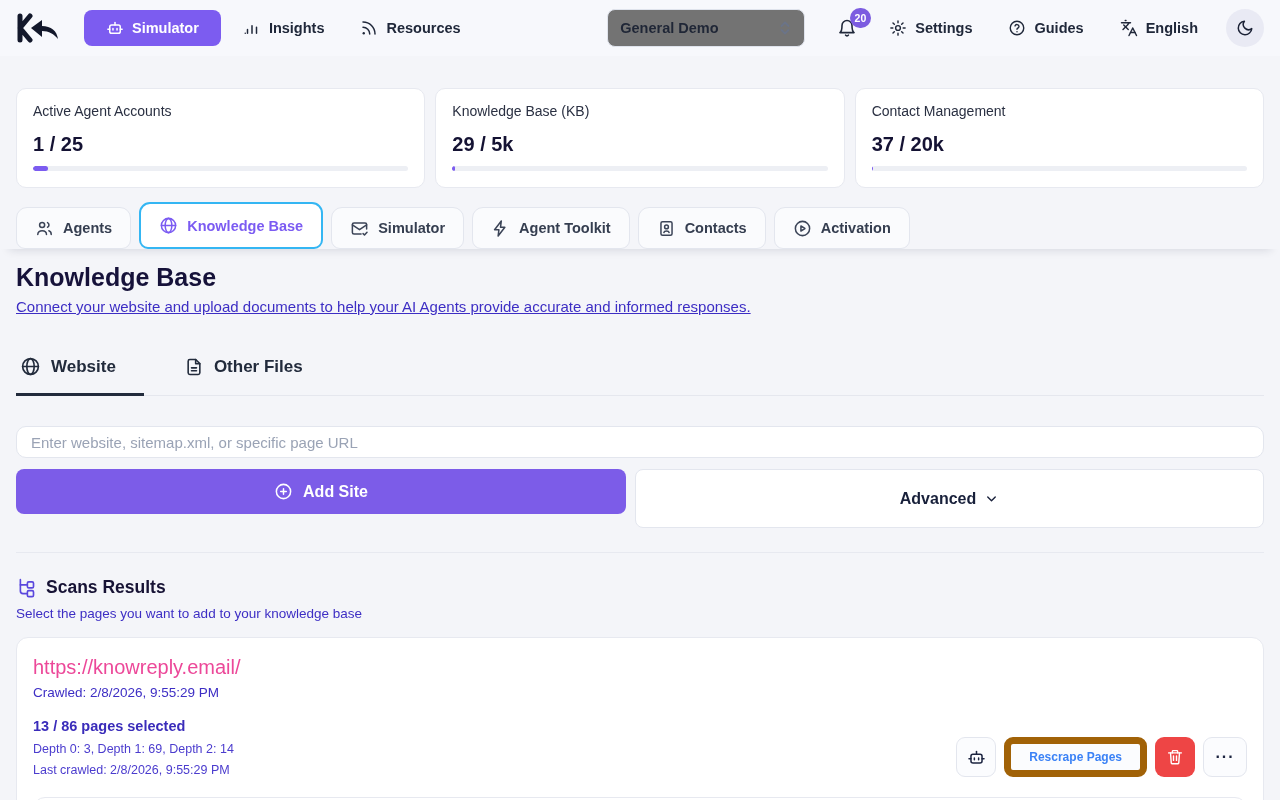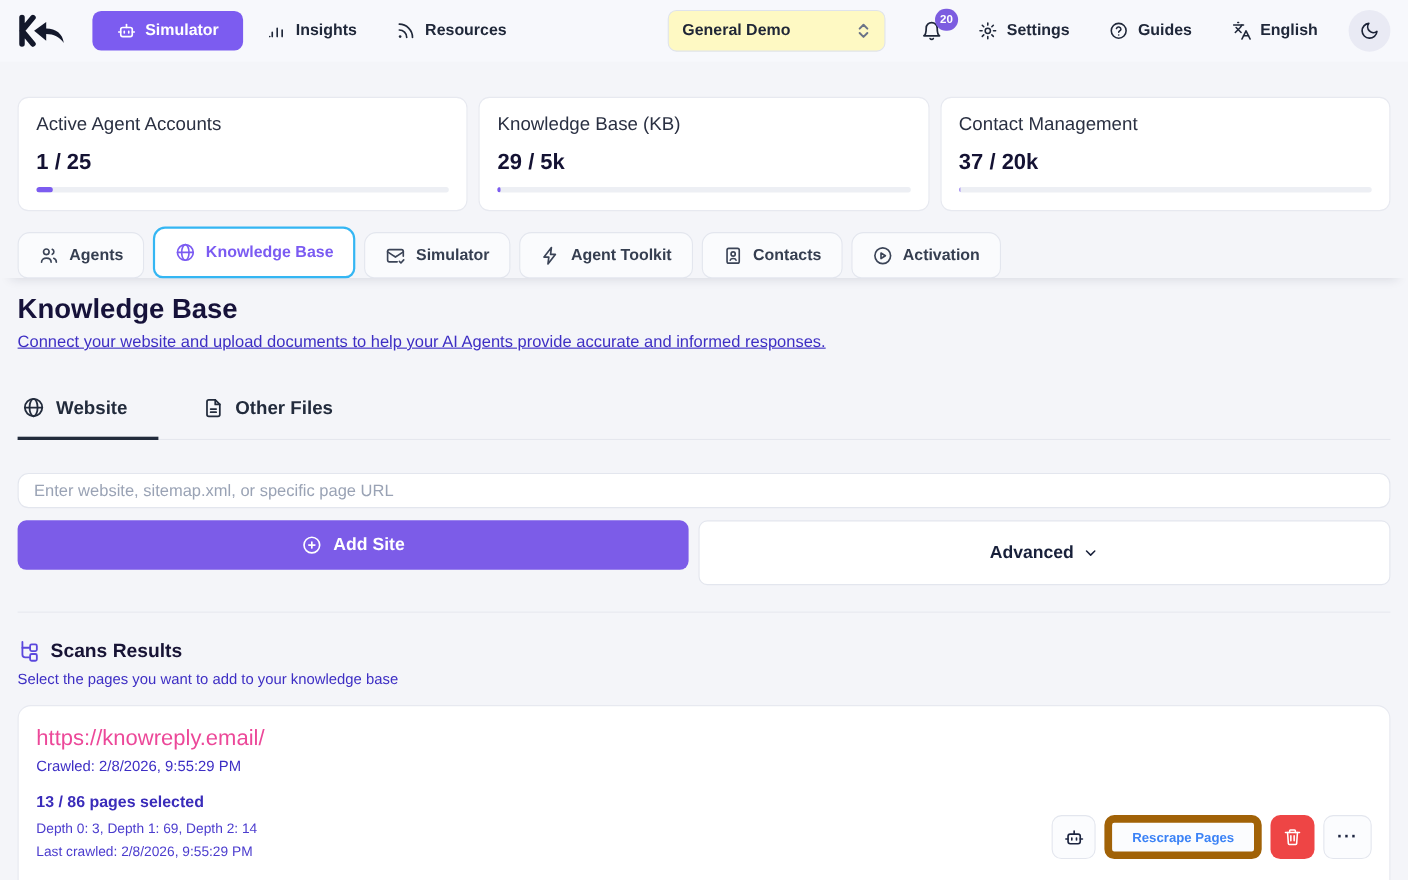--- a/index.html
+++ b/index.html
@@ -21,21 +21,21 @@
     display:flex; align-items:center; gap:8px;
     padding:8px 14px; border-radius:8px;
     font-size:14.5px; font-weight:700; color:#20283a;
     cursor:pointer; background:transparent;
   }
   .nav-item svg { stroke:#20283a; }
   .nav-item.primary { background:#7c5cf0; color:#fff; padding:9px 22px; }
   .nav-item.primary svg { stroke:#fff; }
   .nav-spacer { flex:1; }
   .workspace-select {
-    width:198px; height:38px; background:#fef9c3;
+    width:198px; height:38px; background:#737373;
     border:1px solid #dfe3ec; border-radius:8px;
     display:flex; align-items:center; justify-content:space-between;
     padding:0 12px; font-size:14.5px; font-weight:600; color:#1f2636;
     margin-right:14px;
   }
   .bell-wrap { position:relative; padding:6px 10px; cursor:pointer; }
   .badge {
     position:absolute; top:-4px; right:-4px;
     min-width:20px; height:20px; border-radius:10px;
     background:#7c5ce0; color:#fff; font-size:10.5px; font-weight:700;
@@ -46,21 +46,21 @@
     background:#e9eaf4; display:flex; align-items:center; justify-content:center;
     cursor:pointer; margin-left:6px;
   }
 
   
   .stats-row { display:flex; gap:10px; padding:32px 16px 0; }
   .stat-card {
     flex:1; background:#fff; border:1px solid #e7e9f0; border-radius:10px;
     padding:14px 16px 16px;
   }
-  .stat-label { font-size:17px; color:#2a3042; font-weight:500; }
+  .stat-label { font-size:14px; color:#2a3042; font-weight:500; }
   .stat-value { font-size:20px; font-weight:800; color:#141233; margin-top:14px; }
   .progress-track {
     margin-top:10px; height:5px; border-radius:3px; background:#edeff4; overflow:hidden;
   }
   .progress-fill { height:100%; border-radius:3px; background:#7c5cf0; width:0; }
 
   
   .tabs-wrap {
     margin-top:14px;
     box-shadow:0 10px 10px -9px rgba(20,25,60,.14);

